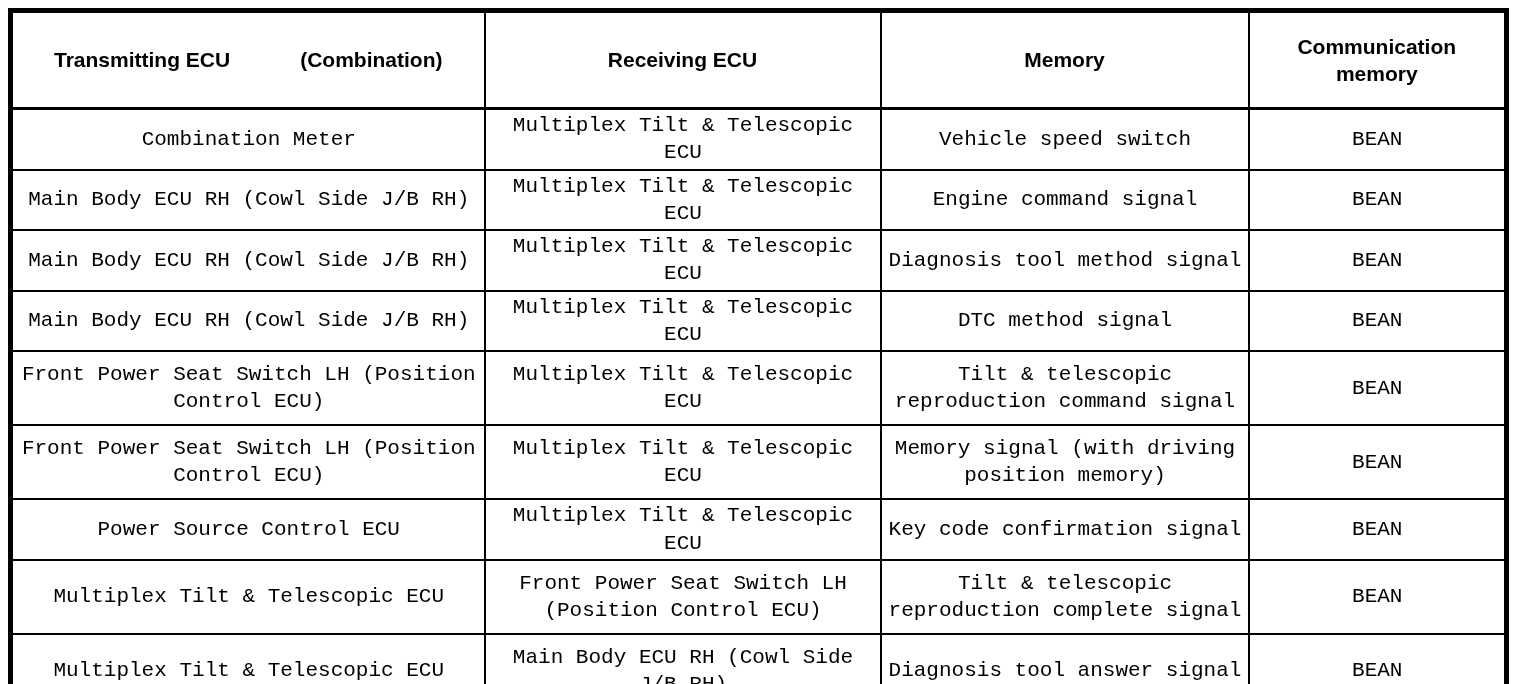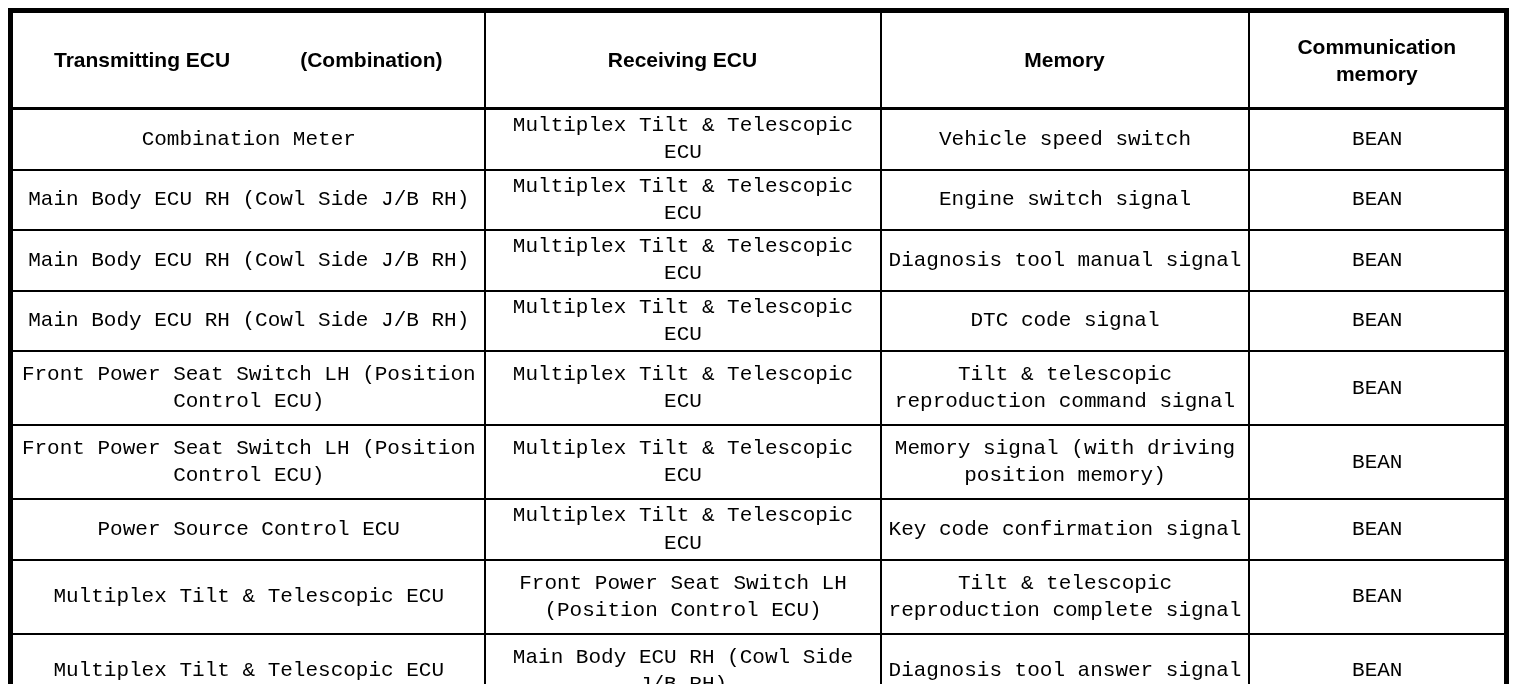--- a/index.html
+++ b/index.html
@@ -81,33 +81,33 @@
   <tbody>
     <tr class="row-single">
       <td>Combination Meter</td>
       <td>Multiplex Tilt &amp; Telescopic ECU</td>
       <td>Vehicle speed switch</td>
       <td>BEAN</td>
     </tr>
     <tr class="row-single">
       <td>Main Body ECU RH (Cowl Side J/B RH)</td>
       <td>Multiplex Tilt &amp; Telescopic ECU</td>
-      <td>Engine switch signal</td>
+      <td>Engine command signal</td>
       <td>BEAN</td>
     </tr>
     <tr class="row-single">
       <td>Main Body ECU RH (Cowl Side J/B RH)</td>
       <td>Multiplex Tilt &amp; Telescopic ECU</td>
-      <td>Diagnosis tool manual signal</td>
+      <td>Diagnosis tool method signal</td>
       <td>BEAN</td>
     </tr>
     <tr class="row-single">
       <td>Main Body ECU RH (Cowl Side J/B RH)</td>
       <td>Multiplex Tilt &amp; Telescopic ECU</td>
-      <td>DTC code signal</td>
+      <td>DTC method signal</td>
       <td>BEAN</td>
     </tr>
     <tr class="row-double">
       <td>Front Power Seat Switch LH (Position Control ECU)</td>
       <td>Multiplex Tilt &amp; Telescopic ECU</td>
       <td>Tilt &amp; telescopic reproduction command signal</td>
       <td>BEAN</td>
     </tr>
     <tr class="row-double">
       <td>Front Power Seat Switch LH (Position Control ECU)</td>

